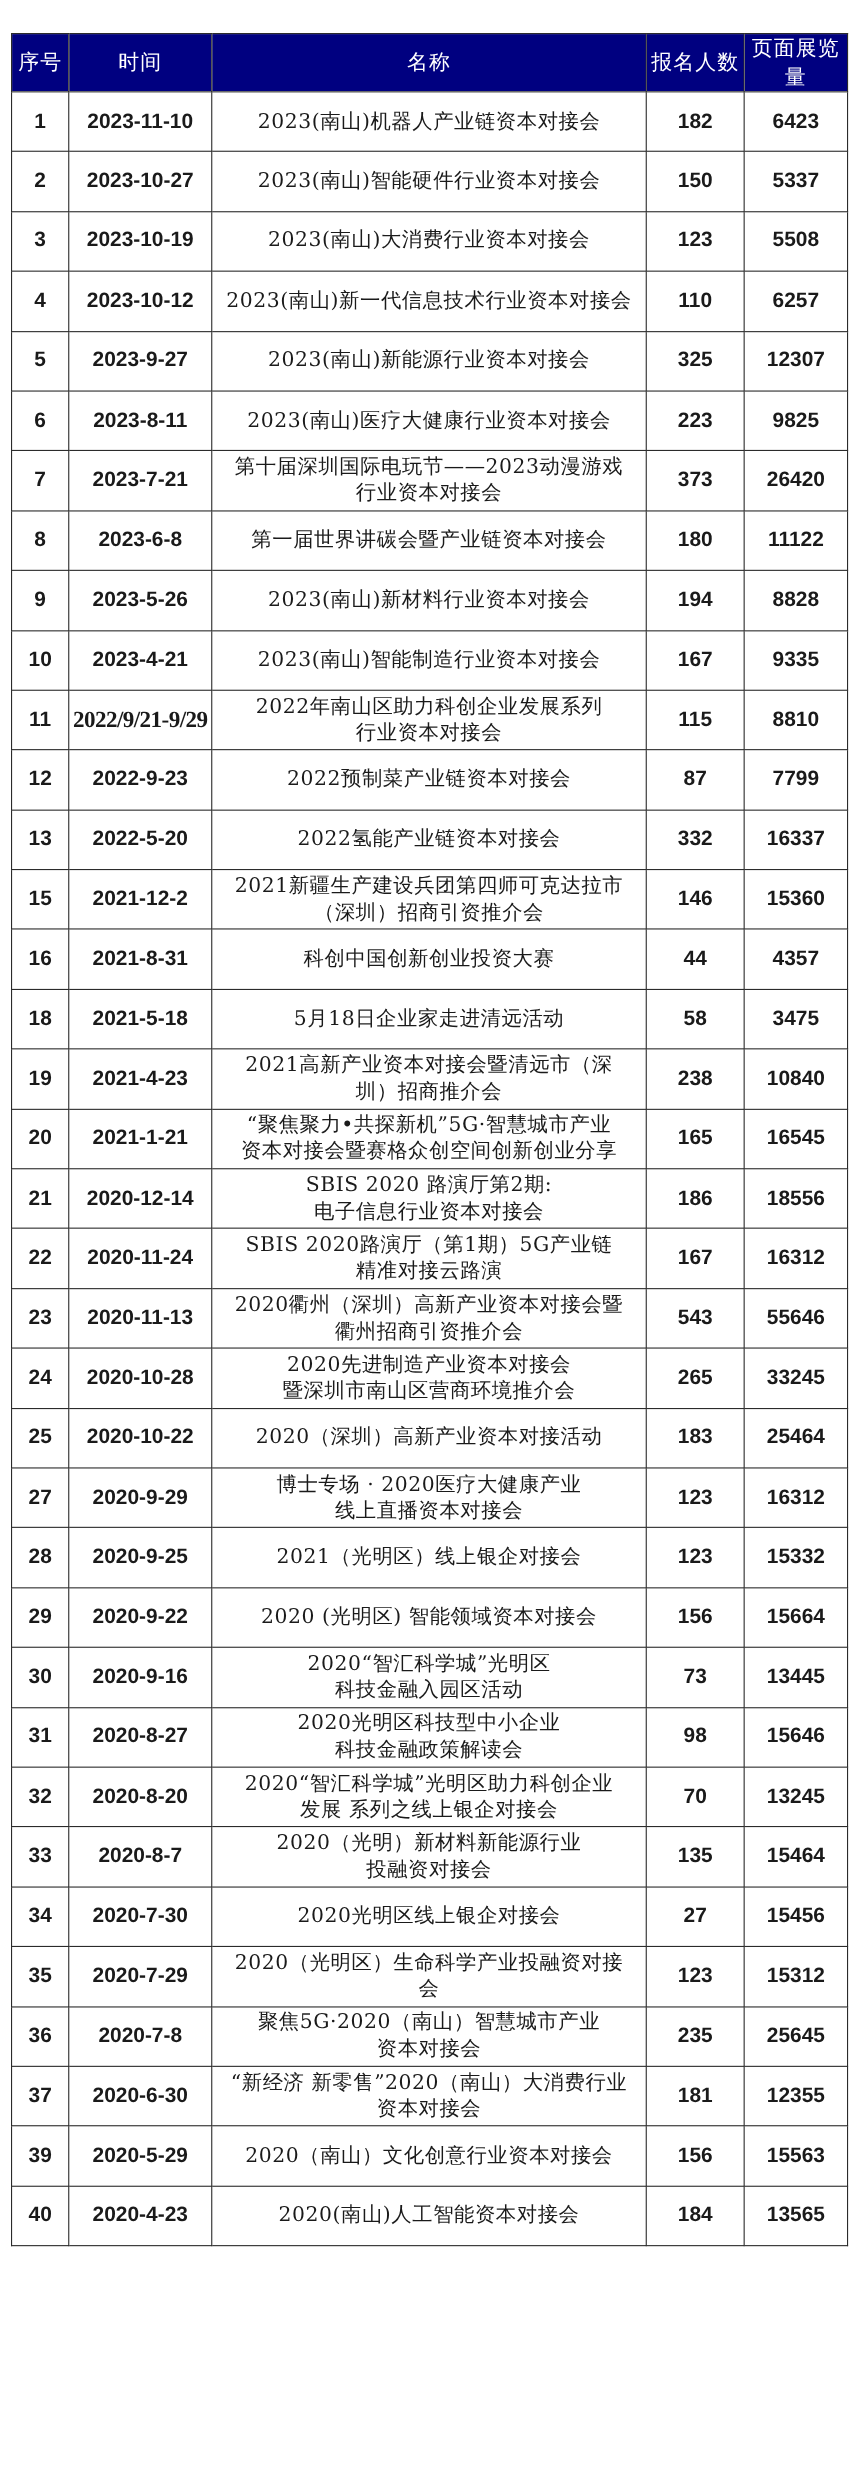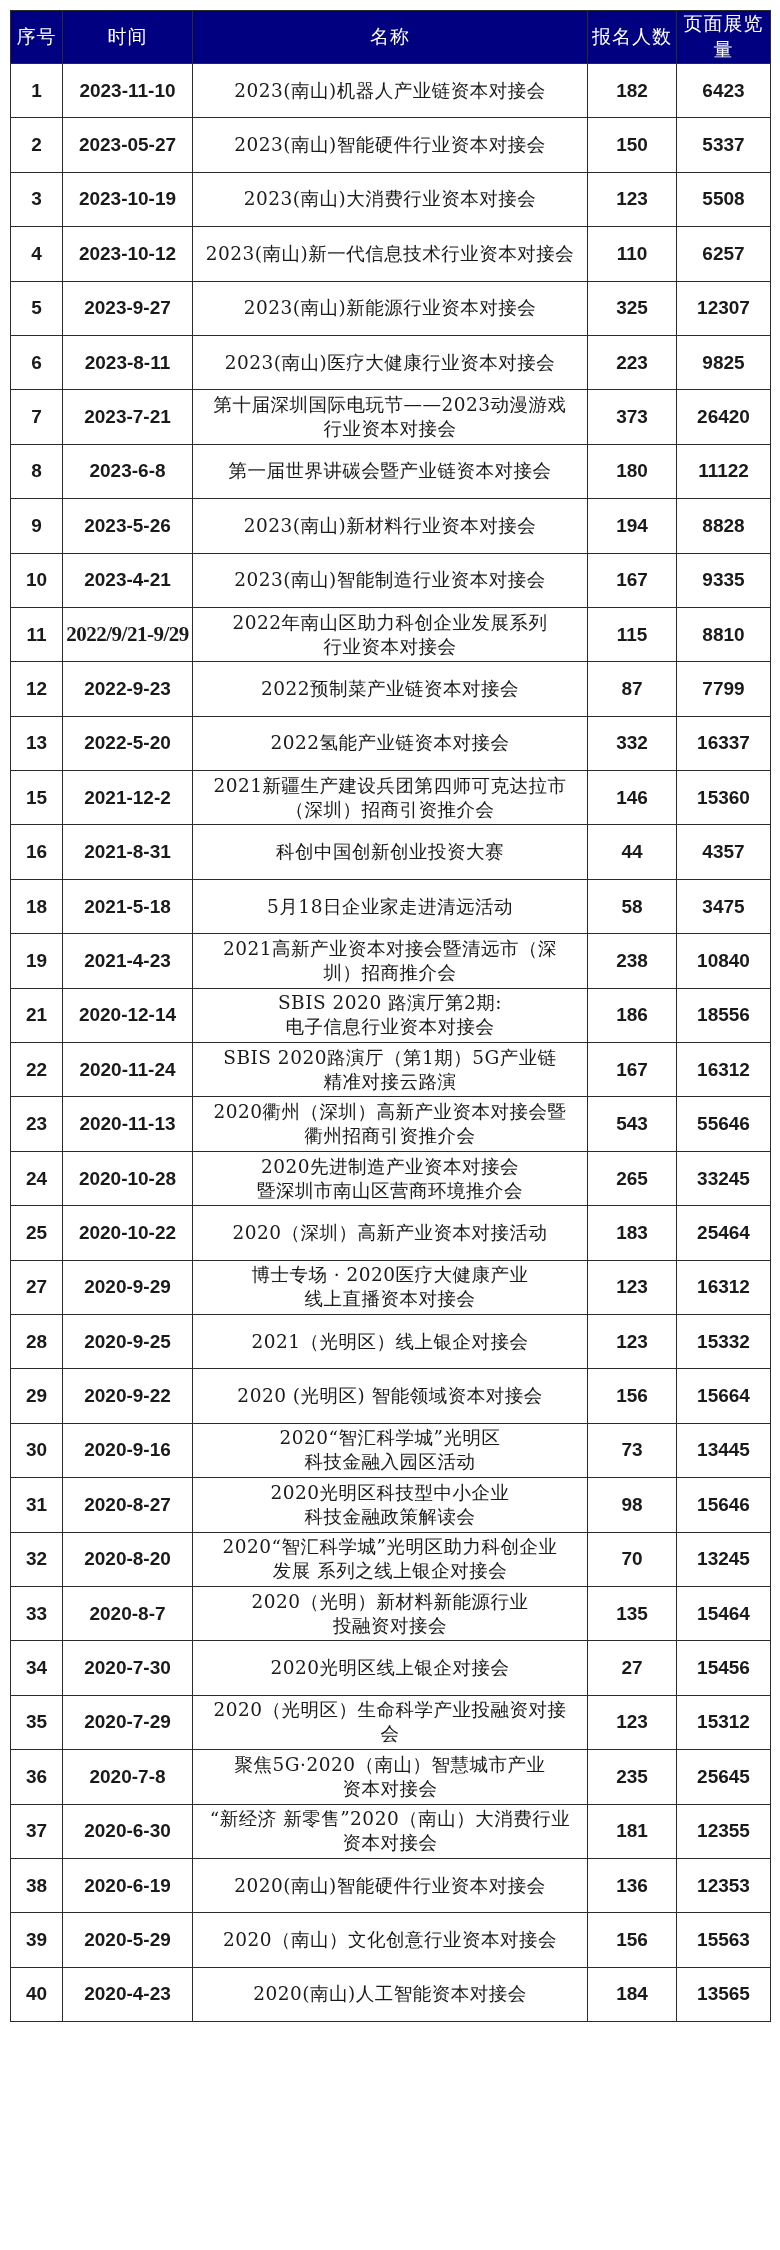--- a/index.html
+++ b/index.html
@@ -4,20 +4,21 @@
 <style>
   html, body { margin: 0; padding: 0; background: #ffffff; }
   body { width: 780px; height: 2250px; overflow: hidden; position: relative; }
   .wrap { position: absolute; left: 10px; top: 10px; width: 760px; }
   table.grid {
     border-collapse: collapse;
     width: 760px;
     table-layout: fixed;
     font-family: "DejaVu Sans", "Liberation Sans", sans-serif;
     color: #1a1a1a;
+    margin-top: 20px;
   }
   table.grid th, table.grid td {
     border: 1.5px solid #2b2b2b;
     text-align: center;
     vertical-align: middle;
     padding: 0 2px;
     overflow: hidden;
   }
   table.grid thead th {
     background: #000080;
@@ -74,21 +75,21 @@
           <td class="c-no">1</td>
           <td class="c-date">2023-11-10</td>
           <td class="c-name">
             <span class="ln">2023(南山)机器人产业链资本对接会</span>
           </td>
           <td class="c-count">182</td>
           <td class="c-views">6423</td>
         </tr>
         <tr>
           <td class="c-no">2</td>
-          <td class="c-date">2023-05-27</td>
+          <td class="c-date">2023-10-27</td>
           <td class="c-name">
             <span class="ln">2023(南山)智能硬件行业资本对接会</span>
           </td>
           <td class="c-count">150</td>
           <td class="c-views">5337</td>
         </tr>
         <tr>
           <td class="c-no">3</td>
           <td class="c-date">2023-10-19</td>
           <td class="c-name">
@@ -221,20 +222,30 @@
           <td class="c-no">19</td>
           <td class="c-date">2021-4-23</td>
           <td class="c-name">
             <span class="ln">2021高新产业资本对接会暨清远市（深</span>
             <span class="ln">圳）招商推介会</span>
           </td>
           <td class="c-count">238</td>
           <td class="c-views">10840</td>
         </tr>
         <tr>
+          <td class="c-no">20</td>
+          <td class="c-date">2021-1-21</td>
+          <td class="c-name">
+            <span class="ln">“聚焦聚力•共探新机”5G·智慧城市产业</span>
+            <span class="ln">资本对接会暨赛格众创空间创新创业分享</span>
+          </td>
+          <td class="c-count">165</td>
+          <td class="c-views">16545</td>
+        </tr>
+        <tr>
           <td class="c-no">21</td>
           <td class="c-date">2020-12-14</td>
           <td class="c-name">
             <span class="ln">SBIS 2020 路演厅第2期:</span>
             <span class="ln">电子信息行业资本对接会</span>
           </td>
           <td class="c-count">186</td>
           <td class="c-views">18556</td>
         </tr>
         <tr>
@@ -375,29 +386,20 @@
         </tr>
         <tr>
           <td class="c-no">37</td>
           <td class="c-date">2020-6-30</td>
           <td class="c-name">
             <span class="ln">“新经济 新零售”2020（南山）大消费行业</span>
             <span class="ln">资本对接会</span>
           </td>
           <td class="c-count">181</td>
           <td class="c-views">12355</td>
-        </tr>
-        <tr>
-          <td class="c-no">38</td>
-          <td class="c-date">2020-6-19</td>
-          <td class="c-name">
-            <span class="ln">2020(南山)智能硬件行业资本对接会</span>
-          </td>
-          <td class="c-count">136</td>
-          <td class="c-views">12353</td>
         </tr>
         <tr>
           <td class="c-no">39</td>
           <td class="c-date">2020-5-29</td>
           <td class="c-name">
             <span class="ln">2020（南山）文化创意行业资本对接会</span>
           </td>
           <td class="c-count">156</td>
           <td class="c-views">15563</td>
         </tr>

